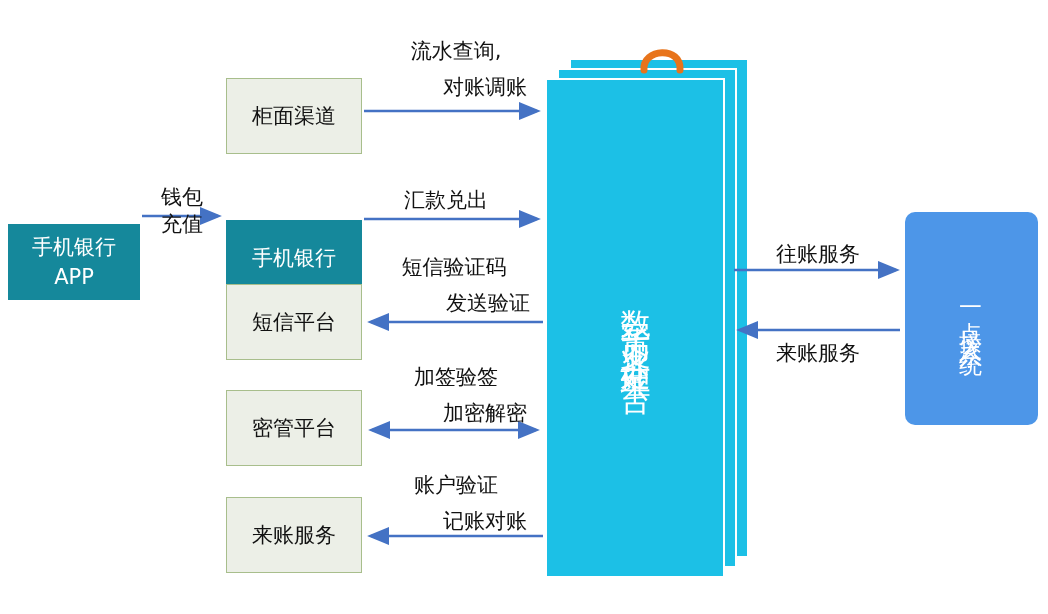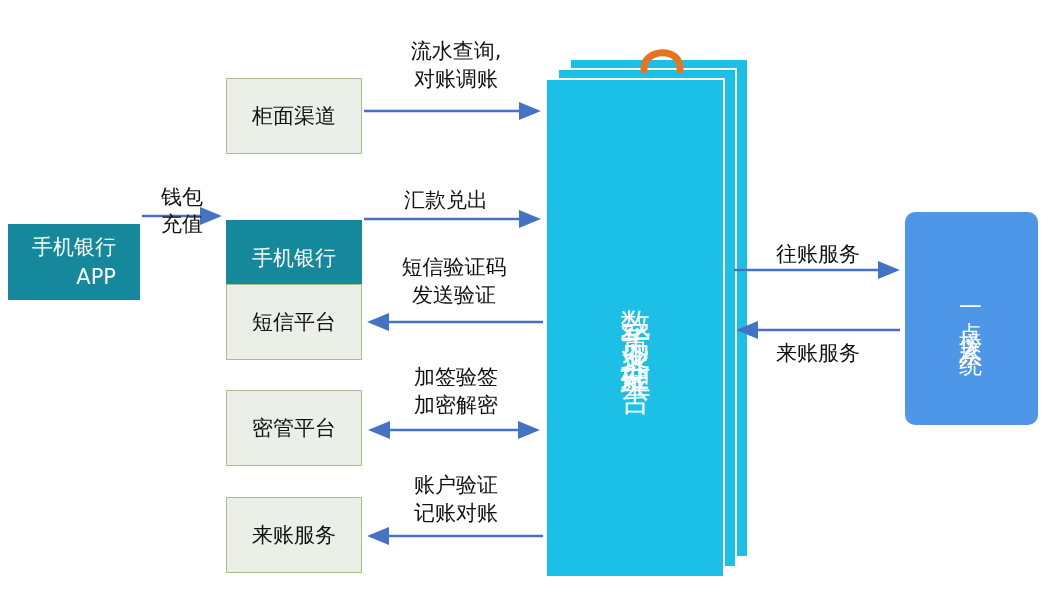--- a/index.html
+++ b/index.html
@@ -27,31 +27,31 @@
   .access-title{font-size:23px;letter-spacing:0.34em;}
 
   .clip{position:absolute;left:636px;top:36px;z-index:4;}
 
   .arrows{position:absolute;left:0;top:0;z-index:5;pointer-events:none;}
   .arrow-line{stroke:var(--arrow);stroke-width:2.6;fill:none;}
   .arrow-head{fill:var(--arrow);}
 
   .edge-label{position:absolute;z-index:6;color:var(--text_dark);font-size:21px;line-height:1.25;text-align:center;}
   .edge-label span{display:block;}
-  .gap span + span{margin-top:2px;}
+  .gap span + span{margin-top:10px;text-align:right;}
 </style>
 </head>
 <body>
 
 <div class="canvas">
 
   <div class="box teal-box" style="left:8px;top:180px;width:132px;height:76px;">
     <div>
       <span style="display:block;">手机银行</span>
-      <span style="display:block;text-align:right;">APP</span>
+      <span style="display:block;">APP</span>
     </div>
   </div>
 
   <div class="box light-box col-box" style="top:78px;">
     <span>柜面渠道</span>
   </div>
 
   <div class="box teal-box col-box" style="top:176px;">
     <span>手机银行</span>
   </div>

